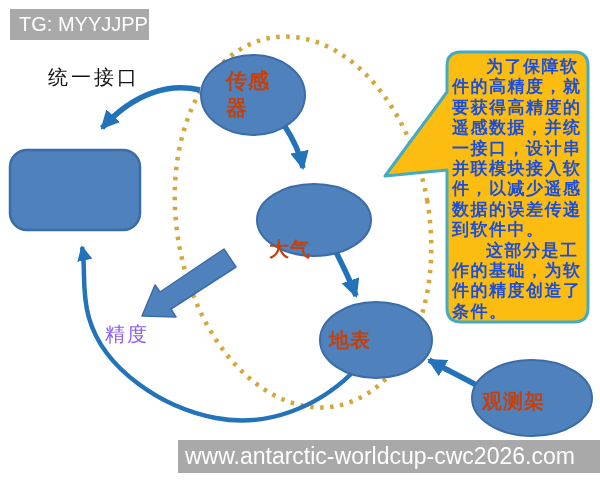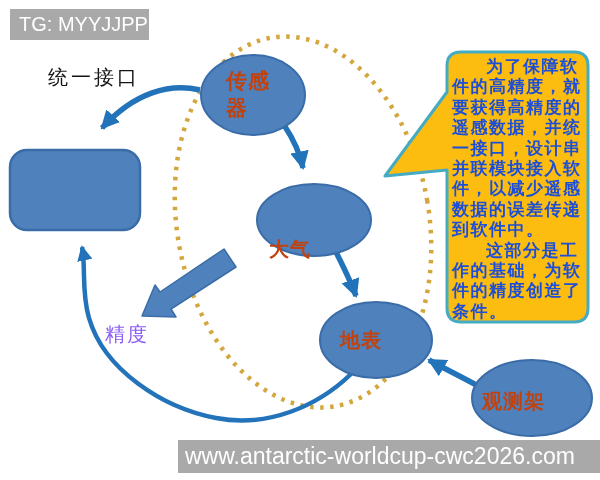--- a/index.html
+++ b/index.html
@@ -18,21 +18,21 @@
     left:48px;top:64px;color:#141414;font-size:20px;line-height:26px;
     letter-spacing:3px;font-weight:400;
   }
   .node-label{
     color:#c2410c;font-weight:bold;text-align:left;font-size:20px;
     line-height:26px;letter-spacing:1px;
   }
   .lbl-software{left:20px;top:177px;width:110px;font-size:21px;}
   .lbl-sensor{left:226px;top:68px;width:54px;font-size:21px;line-height:27px;}
   .lbl-atmos{left:269px;top:208px;width:90px;margin-top:28px;}
-  .lbl-surface{left:340px;top:327px;width:90px;}
+  .lbl-surface{left:329px;top:327px;width:90px;}
   .lbl-obs{left:482px;top:388px;width:100px;}
   .precision{left:105px;top:321px;color:#8b5cf6;font-size:20px;letter-spacing:2px;}
   .callout-text{
     left:452px;top:57px;width:132px;color:#1d4ed8;font-weight:bold;
     font-size:17px;line-height:20.4px;letter-spacing:1.5px;
   }
   .callout-text p{margin:0;text-indent:2em;}
   .watermark{
     left:178px;top:440px;width:422px;height:33px;background:rgba(166,166,166,0.96);
     color:#ffffff;font-family:"Liberation Sans", sans-serif;font-size:23px;

